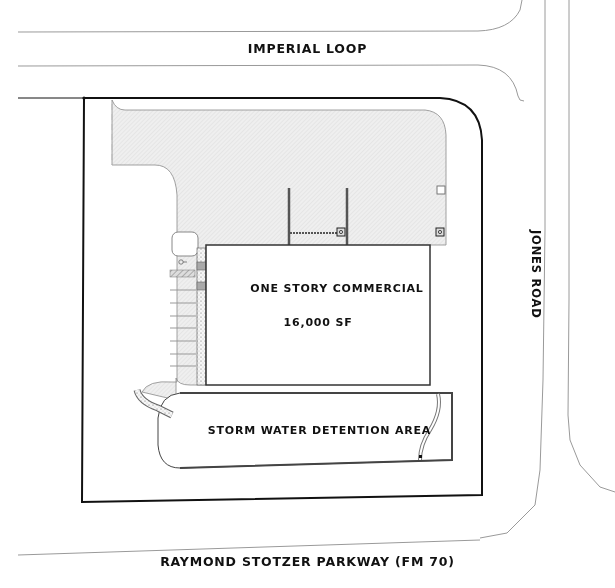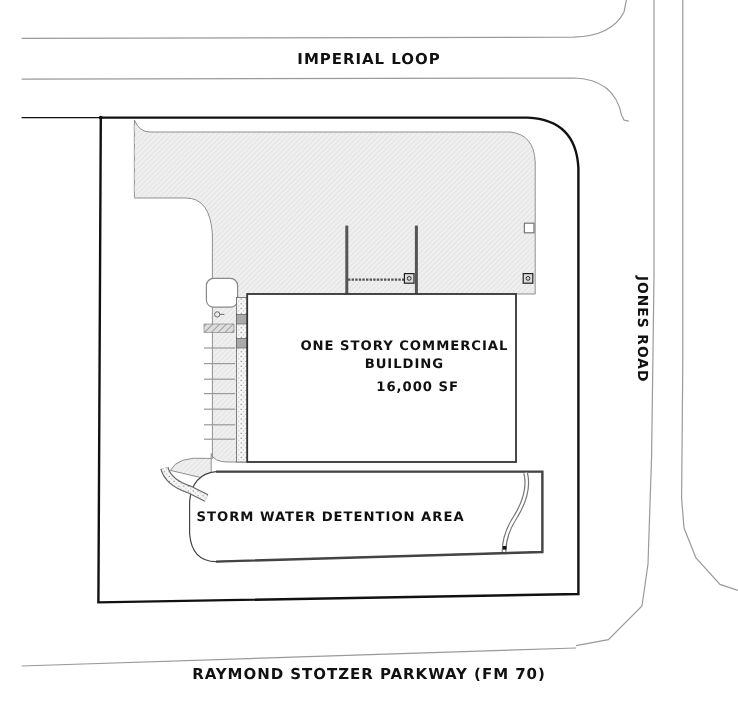--- a/index.html
+++ b/index.html
@@ -16,22 +16,22 @@
     }
     .street-top { left: 0; width: 615px; top: 41px; font-size: 12.5px; }
     .street-bottom { left: 0; width: 615px; top: 554px; font-size: 12.5px; }
     .street-right {
       left: 543px; top: 230px; font-size: 11.5px;
       transform-origin: 0 0;
       transform: rotate(90deg);
       width: 80px; text-align: left;
     }
     .building-label { left: 212px; width: 250px; top: 281px; font-size: 11px; line-height: 15px; }
-    .building-area { left: 223px; width: 250px; top: 316px; font-size: 11px; }
-    .detention-label { left: 160px; width: 231px; top: 424px; font-size: 11px; }
+    .building-area { left: 193px; width: 250px; top: 316px; font-size: 11px; }
+    .detention-label { left: 160px; width: 231px; top: 424px; font-size: 11px; padding-left: 44px; }
   </style>
 </head>
 <body>
 
 <svg class="plan" viewBox="0 0 615 588" xmlns="http://www.w3.org/2000/svg">
   <defs>
     <pattern id="hatch" width="3" height="3" patternUnits="userSpaceOnUse" patternTransform="rotate(45)">
       <rect width="3" height="3" fill="#efefef"></rect>
       <line x1="0" y1="0" x2="0" y2="3" stroke="#dcdcdc" stroke-width="1"></line>
     </pattern>
@@ -115,17 +115,16 @@
   <path d="M137 390 Q140 402 158 408 L172 415" fill="none" stroke="#666" stroke-width="7"></path>
   <path d="M137 390 Q140 402 158 408 L172 415" fill="none" stroke="url(#stipple)" stroke-width="5"></path>
 </svg>
 
 <div class="label street-top">IMPERIAL LOOP</div>
 <div class="label street-right">JONES ROAD</div>
 <div class="label street-bottom">RAYMOND STOTZER PARKWAY (FM 70)</div>
 
 <div class="label building-label">
   <div>ONE STORY COMMERCIAL</div>
-  <div>BUILDING</div>
 </div>
 <div class="label building-area">16,000 SF</div>
 
 <div class="label detention-label">STORM WATER DETENTION AREA</div>
 
 </body></html>

